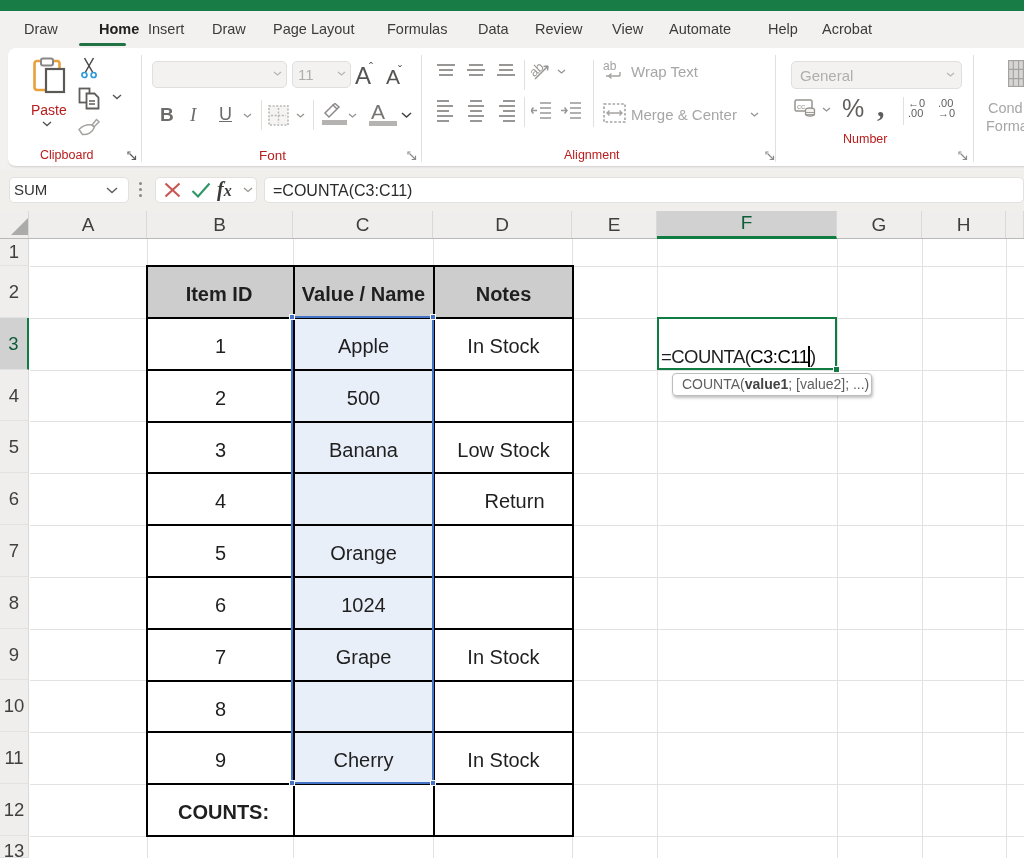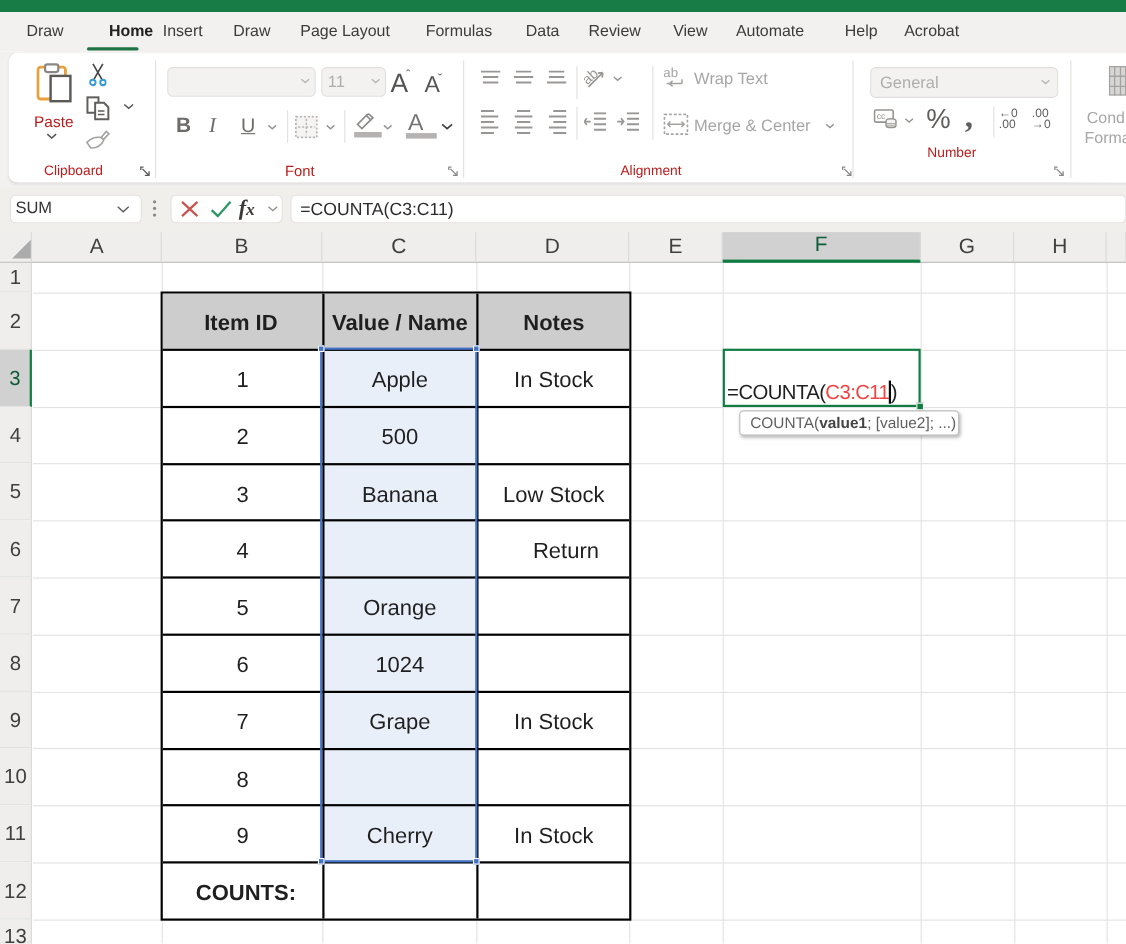--- a/index.html
+++ b/index.html
@@ -417,18 +417,18 @@
       <div class="cell" style="left:30px; top:532px; text-align:left; font-weight:bold;">COUNTS:</div>
     </div>
 
     <div class="abs" style="left:291px; top:77px; width:143px; height:468px; border:2px solid #4472c4;"></div>
     <div class="abs" style="left:289px; top:75px; width:6px; height:6px; background:#4472c4; border:1px solid #fff;"></div>
     <div class="abs" style="left:430px; top:75px; width:6px; height:6px; background:#4472c4; border:1px solid #fff;"></div>
     <div class="abs" style="left:289px; top:541px; width:6px; height:6px; background:#4472c4; border:1px solid #fff;"></div>
     <div class="abs" style="left:430px; top:541px; width:6px; height:6px; background:#4472c4; border:1px solid #fff;"></div>
 
     <div class="abs" style="left:657px; top:78px; width:180px; height:53px; background:#fff; border:2px solid #107c41;"></div>
-    <div class="abs" style="left:661px; top:107px; font-size:18.5px; letter-spacing:-0.55px; white-space:nowrap;"><span style="color:#1f1f1f;">=COUNTA(</span><span style="color:#ef4444;">C3:C11</span><span style="display:inline-block; width:1.5px; height:21px; background:#000; vertical-align:-4px;"></span><span style="color:#1f1f1f;">)</span></div>
+    <div class="abs" style="left:661px; top:107px; font-size:18.5px; letter-spacing:-0.55px; white-space:nowrap;"><span style="color:#1f1f1f;">=COUNTA(</span><span style="color:#000000;">C3:C11</span><span style="display:inline-block; width:1.5px; height:21px; background:#000; vertical-align:-4px;"></span><span style="color:#1f1f1f;">)</span></div>
     <div class="abs" style="left:833px; top:127px; width:7px; height:7px; background:#107c41; border:1px solid #fff;"></div>
 
     <div class="abs" style="left:672px; top:134px; width:200px; height:23px; background:#fff; border:1px solid #bdbdbd; border-radius:4px; box-shadow:1px 2px 3px rgba(0,0,0,0.25); font-size:14px; color:#5f5f5f; line-height:21px; padding-left:9px; white-space:nowrap;">COUNTA(<b style="color:#444;">value1</b>; [value2]; ...)</div>
   </div>
 </div>
 
 </body></html>

